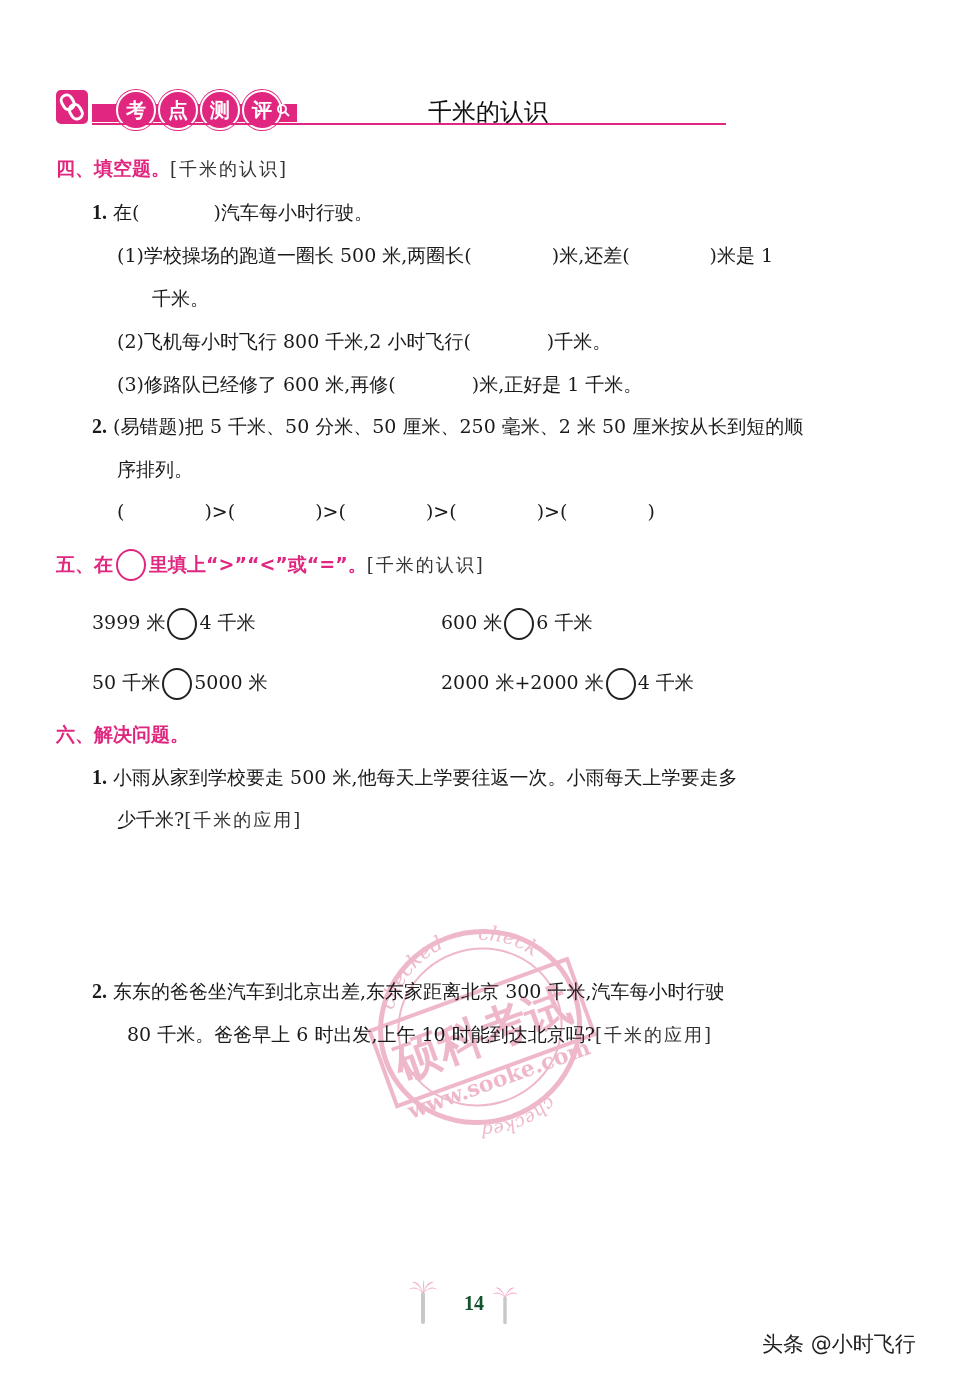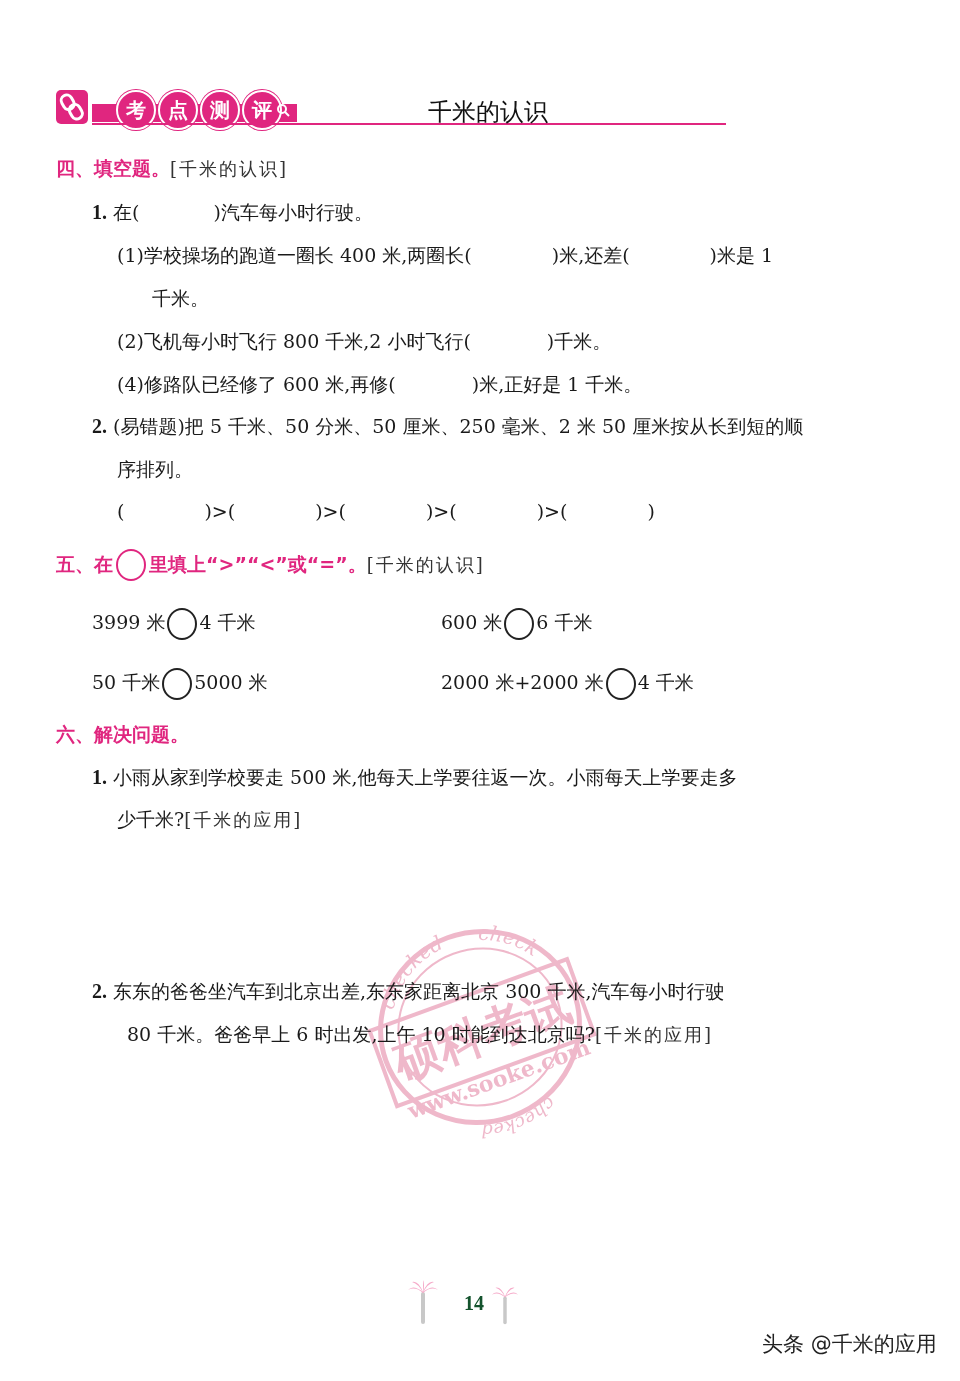--- a/index.html
+++ b/index.html
@@ -63,28 +63,28 @@
 
 <div class="abs sec" style="left:56px;top:156px;">
   <span>四、填空题。</span><span class="tag">[千米的认识]</span>
 </div>
 
 <div class="abs q" style="left:92px;top:199px;">
   <span class="num">1.</span>
   <span>在(</span><span class="blank" style="width:74px"></span><span>)汽车每小时行驶。</span>
 </div>
 <div class="abs q" style="left:117px;top:242px;">
-  <span>(1)学校操场的跑道一圈长 400 米,两圈长(</span><span class="blank" style="width:80px"></span><span>)米,还差(</span><span class="blank" style="width:80px"></span><span>)米是 1</span>
+  <span>(1)学校操场的跑道一圈长 500 米,两圈长(</span><span class="blank" style="width:80px"></span><span>)米,还差(</span><span class="blank" style="width:80px"></span><span>)米是 1</span>
 </div>
 <div class="abs q" style="left:152px;top:285px;">千米。</div>
 <div class="abs q" style="left:117px;top:328px;">
   <span>(2)飞机每小时飞行 800 千米,2 小时飞行(</span><span class="blank" style="width:76px"></span><span>)千米。</span>
 </div>
 <div class="abs q" style="left:117px;top:371px;">
-  <span>(4)修路队已经修了 600 米,再修(</span><span class="blank" style="width:76px"></span><span>)米,正好是 1 千米。</span>
+  <span>(3)修路队已经修了 600 米,再修(</span><span class="blank" style="width:76px"></span><span>)米,正好是 1 千米。</span>
 </div>
 
 <div class="abs q" style="left:92px;top:413px;">
   <span class="num">2.</span>
   <span>(易错题)把 5 千米、50 分米、50 厘米、250 毫米、2 米 50 厘米按从长到短的顺</span>
 </div>
 <div class="abs q" style="left:117px;top:456px;text-align:center;">序排列。</div>
 <div class="abs q" style="left:117px;top:498px;">
   <span>(</span><span class="blank" style="width:80px"></span><span>)&gt;(</span><span class="blank" style="width:80px"></span><span>)&gt;(</span><span class="blank" style="width:80px"></span><span>)&gt;(</span><span class="blank" style="width:80px"></span><span>)&gt;(</span><span class="blank" style="width:80px"></span><span>)</span>
 </div>
@@ -162,13 +162,13 @@
   <svg width="26" height="40" viewBox="0 0 30 46">
     <rect x="13" y="12" width="4" height="32" rx="2" fill="#c8c8c8"></rect>
     <g fill="#f5a9c8">
       <path d="M15 12 Q5 4 0 10 Q7 6 15 13Z"></path>
       <path d="M15 12 Q25 4 30 10 Q23 6 15 13Z"></path>
       <path d="M15 12 Q10 0 4 2 Q11 4 15 13Z"></path>
       <path d="M15 12 Q20 0 26 2 Q19 4 15 13Z"></path>
     </g>
   </svg>
 </div>
-<div class="abs watermark">头条 @千米的应用</div>
+<div class="abs watermark">头条 @小时飞行</div>
 
 </body></html>

